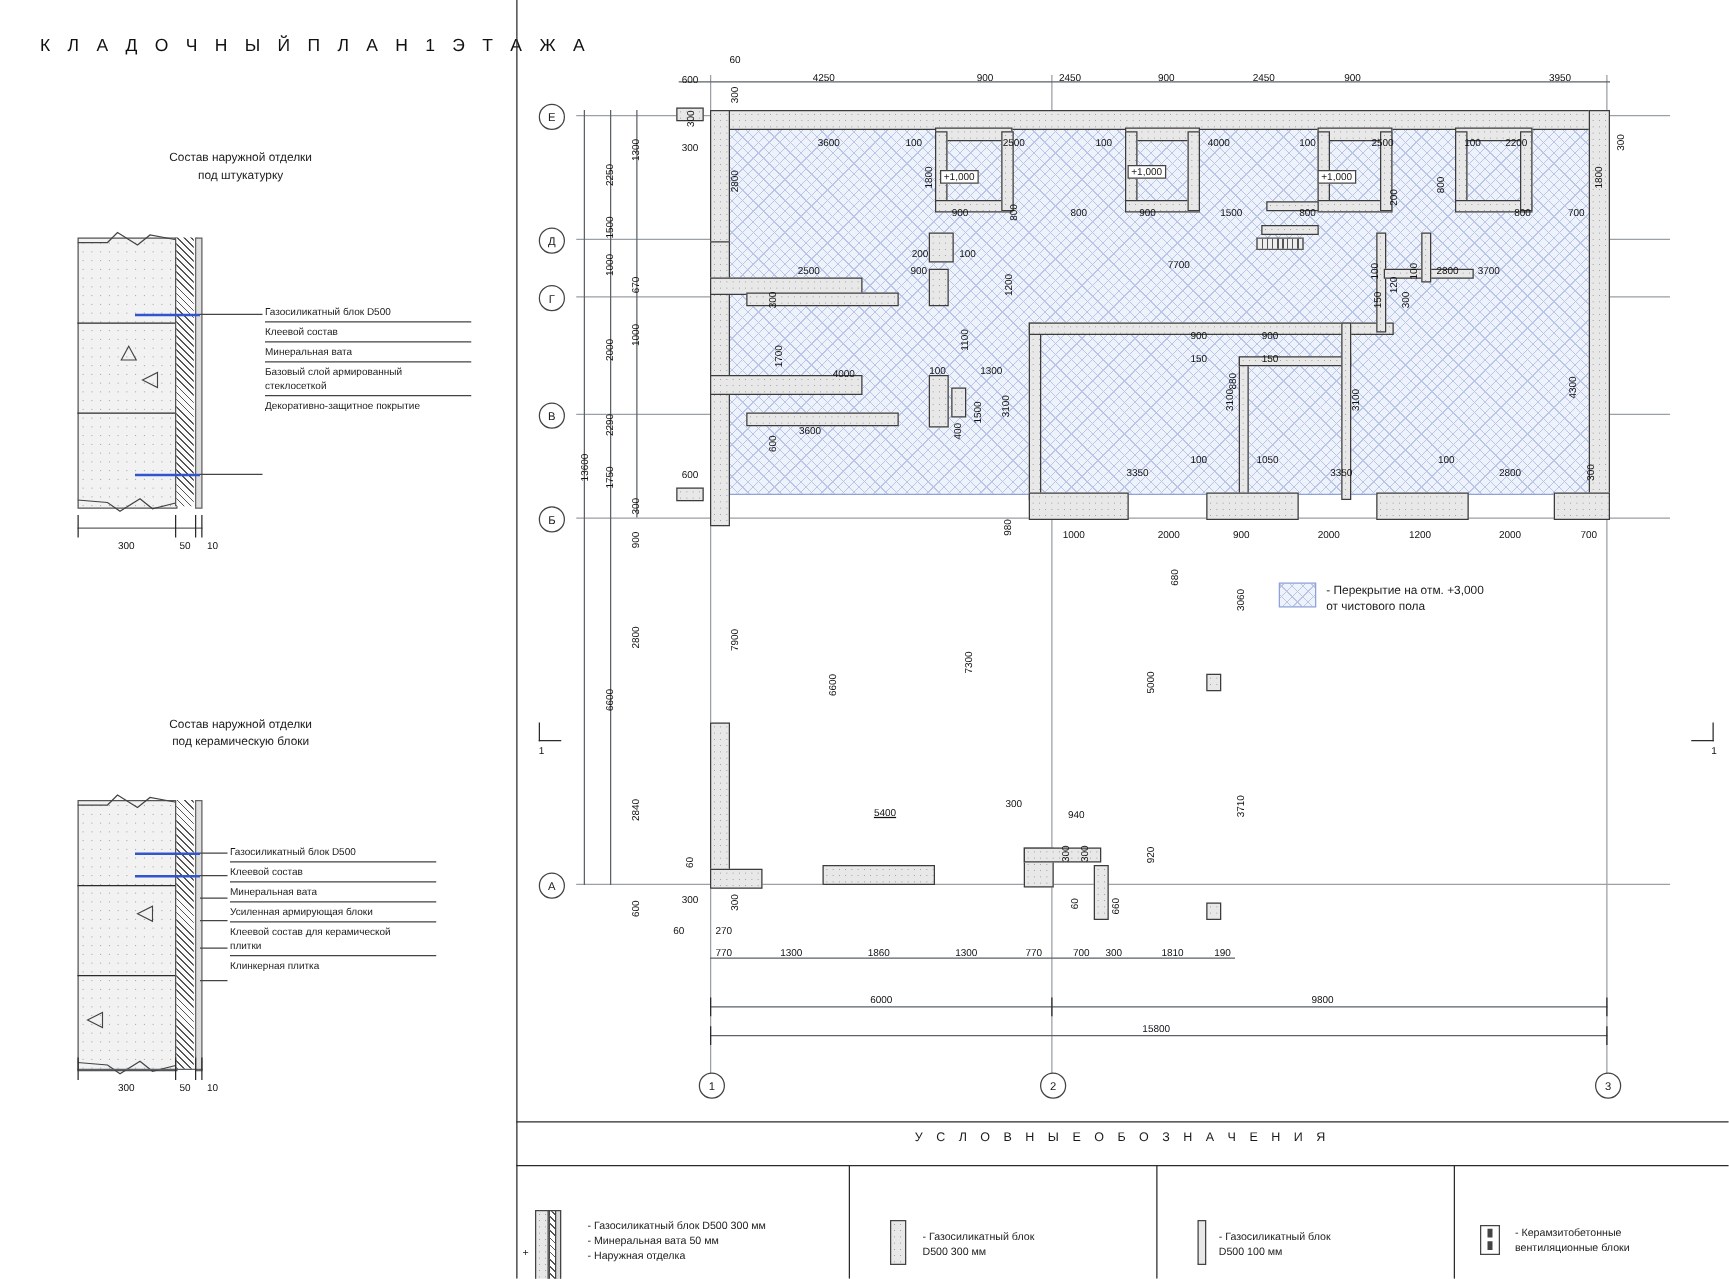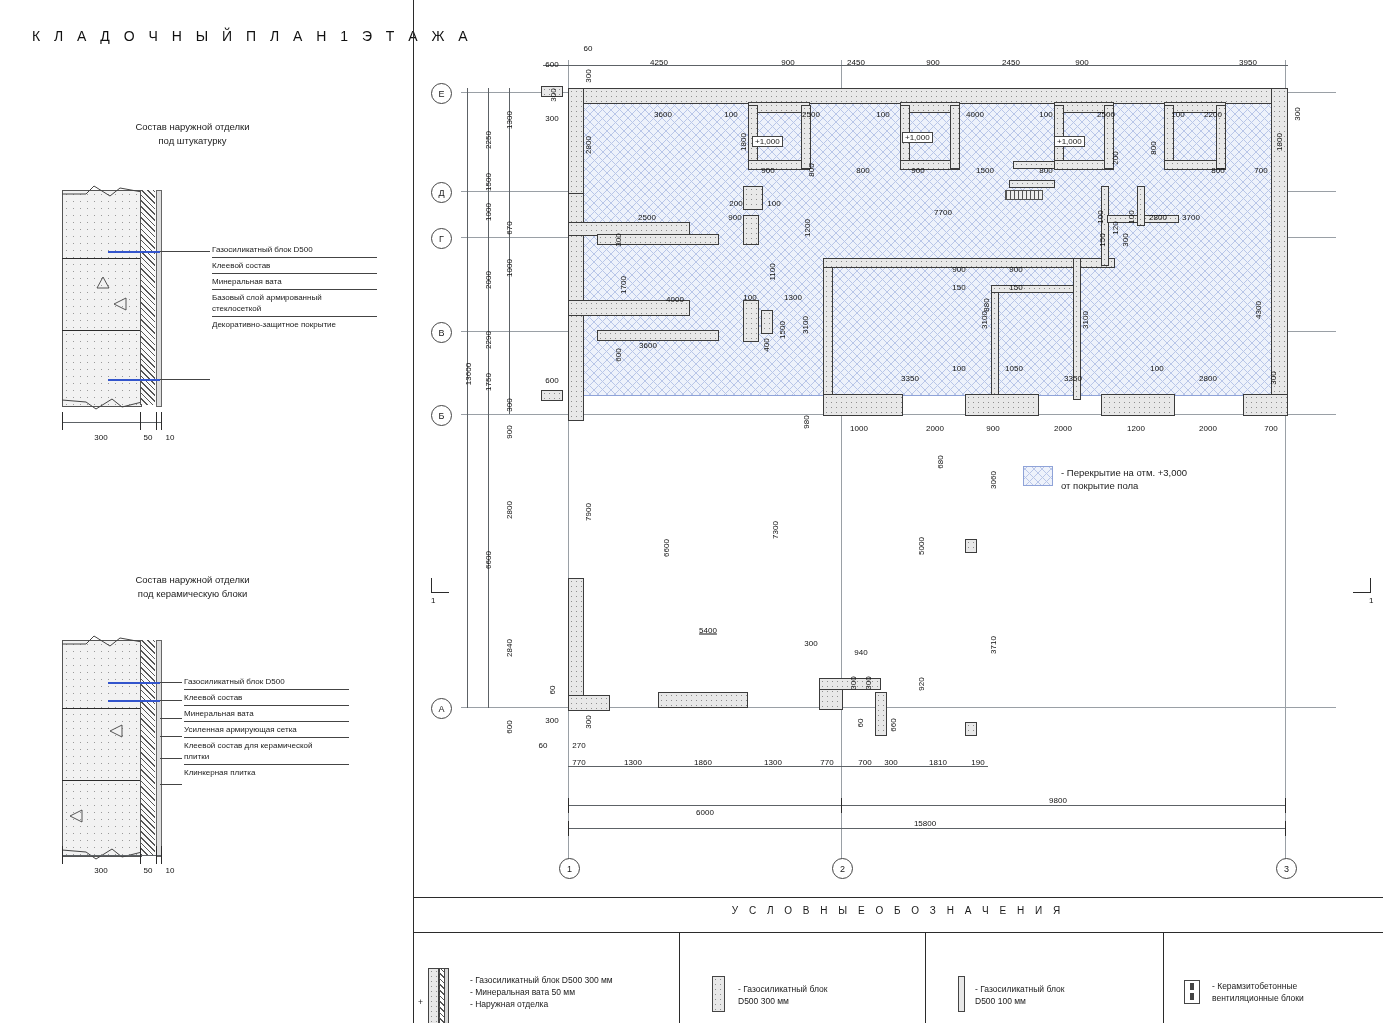--- a/index.html
+++ b/index.html
@@ -148,21 +148,21 @@
 <div class="specline" style="left:160px;top:758px;width:22px;"></div>
 <div class="specline" style="left:160px;top:784px;width:22px;"></div>
 
 <div class="abs spec" style="left:184px;top:676px;width:165px;">
   <div>Газосиликатный блок D500</div>
   <div style="height:1px;background:#444;margin:2px 0 2px 0;"></div>
   <div>Клеевой состав</div>
   <div style="height:1px;background:#444;margin:2px 0 2px 0;"></div>
   <div>Минеральная вата</div>
   <div style="height:1px;background:#444;margin:2px 0 2px 0;"></div>
-  <div>Усиленная армирующая сетка</div>
+  <div>Усиленная армирующая блоки</div>
   <div style="height:1px;background:#444;margin:2px 0 2px 0;"></div>
   <div style="white-space:normal;width:150px;">Клеевой состав для керамической плитки</div>
   <div style="height:1px;background:#444;margin:2px 0 2px 0;"></div>
   <div>Клинкерная плитка</div>
 </div>
 
 <div class="dimline" style="left:62px;top:855px;width:100px;height:1px;"></div>
 <div class="ln" style="left:62px;top:846px;width:1px;height:18px;"></div>
 <div class="ln" style="left:140px;top:846px;width:1px;height:18px;"></div>
 <div class="ln" style="left:156px;top:846px;width:1px;height:18px;"></div>
@@ -280,21 +280,21 @@
   <div class="wall" style="left:552px;top:722px;width:10px;height:12px;"></div>
   <div class="abs" style="left:592px;top:190px;width:36px;height:8px;border:0.8px solid #555;background:repeating-linear-gradient(90deg,#555 0 0.8px,#eee 0.8px 4px);"></div>
 
   <div class="lev" style="left:339px;top:136px;">+1,000</div>
   <div class="lev" style="left:489px;top:132px;">+1,000</div>
   <div class="lev" style="left:641px;top:136px;">+1,000</div>
 
   <div class="legSwatchSlab" style="left:610px;top:466px;"></div>
   <div class="legTxt" style="left:648px;top:466px;">
     <div>- Перекрытие на отм. +3,000</div>
-    <div>от покрытие пола</div>
+    <div>от чистового пола</div>
   </div>
 
   <div class="dimline" style="left:130px;top:65px;width:745px;height:0.7px;"></div>
   <div class="t mid" style="left:246px;top:62px;">4250</div>
   <div class="t mid" style="left:375px;top:62px;">900</div>
   <div class="t mid" style="left:443px;top:62px;">2450</div>
   <div class="t mid" style="left:520px;top:62px;">900</div>
   <div class="t mid" style="left:598px;top:62px;">2450</div>
   <div class="t mid" style="left:669px;top:62px;">900</div>
   <div class="t mid" style="left:794px;top:62px;margin-left:41px;">3950</div>
@@ -384,21 +384,21 @@
   <div class="t rot" style="left:571px;top:320px;">3100</div>
   <div class="t rot" style="left:672px;top:320px;">3100</div>
   <div class="t mid" style="left:497px;top:378px;">3350</div>
   <div class="t mid" style="left:546px;top:368px;">100</div>
   <div class="t mid" style="left:601px;top:368px;">1050</div>
   <div class="t mid" style="left:660px;top:378px;">3350</div>
   <div class="t mid" style="left:744px;top:368px;">100</div>
   <div class="t mid" style="left:795px;top:378px;">2800</div>
   <div class="t rot" style="left:860px;top:378px;">300</div>
 
-  <div class="t mid" style="left:295px;top:630px;text-decoration:underline;">5400</div>
+  <div class="t mid" style="left:295px;top:650px;text-decoration:underline;">5400</div>
   <div class="t mid" style="left:448px;top:652px;">940</div>
   <div class="t mid" style="left:398px;top:643px;">300</div>
   <div class="t rot" style="left:508px;top:684px;">920</div>
   <div class="t rot" style="left:480px;top:725px;">660</div>
   <div class="t rot" style="left:440px;top:683px;">300</div>
   <div class="t rot" style="left:455px;top:683px;">300</div>
   <div class="t rot" style="left:447px;top:723px;">60</div>
 
   <div class="t mid" style="left:446px;top:428px;">1000</div>
   <div class="t mid" style="left:522px;top:428px;">2000</div>
@@ -431,21 +431,21 @@
   <div class="t mid" style="left:220px;top:762px;">1300</div>
   <div class="t mid" style="left:290px;top:762px;">1860</div>
   <div class="t mid" style="left:360px;top:762px;">1300</div>
   <div class="t mid" style="left:414px;top:762px;">770</div>
   <div class="t mid" style="left:452px;top:762px;">700</div>
   <div class="t mid" style="left:478px;top:762px;">300</div>
   <div class="t mid" style="left:525px;top:762px;">1810</div>
   <div class="t mid" style="left:565px;top:762px;">190</div>
 
   <div class="dimline" style="left:155px;top:805px;width:718px;height:0.7px;"></div>
-  <div class="t mid" style="left:292px;top:800px;margin-top:12px;">6000</div>
+  <div class="t mid" style="left:292px;top:800px;">6000</div>
   <div class="t mid" style="left:645px;top:800px;">9800</div>
   <div class="dimline" style="left:155px;top:828px;width:718px;height:0.7px;"></div>
   <div class="t mid" style="left:512px;top:823px;text-align:right;">15800</div>
 
   <div class="ln" style="left:155px;top:798px;width:1px;height:15px;"></div>
   <div class="ln" style="left:428px;top:798px;width:1px;height:15px;"></div>
   <div class="ln" style="left:872px;top:798px;width:1px;height:15px;"></div>
   <div class="ln" style="left:155px;top:821px;width:1px;height:15px;"></div>
   <div class="ln" style="left:872px;top:821px;width:1px;height:15px;"></div>
 </div>

